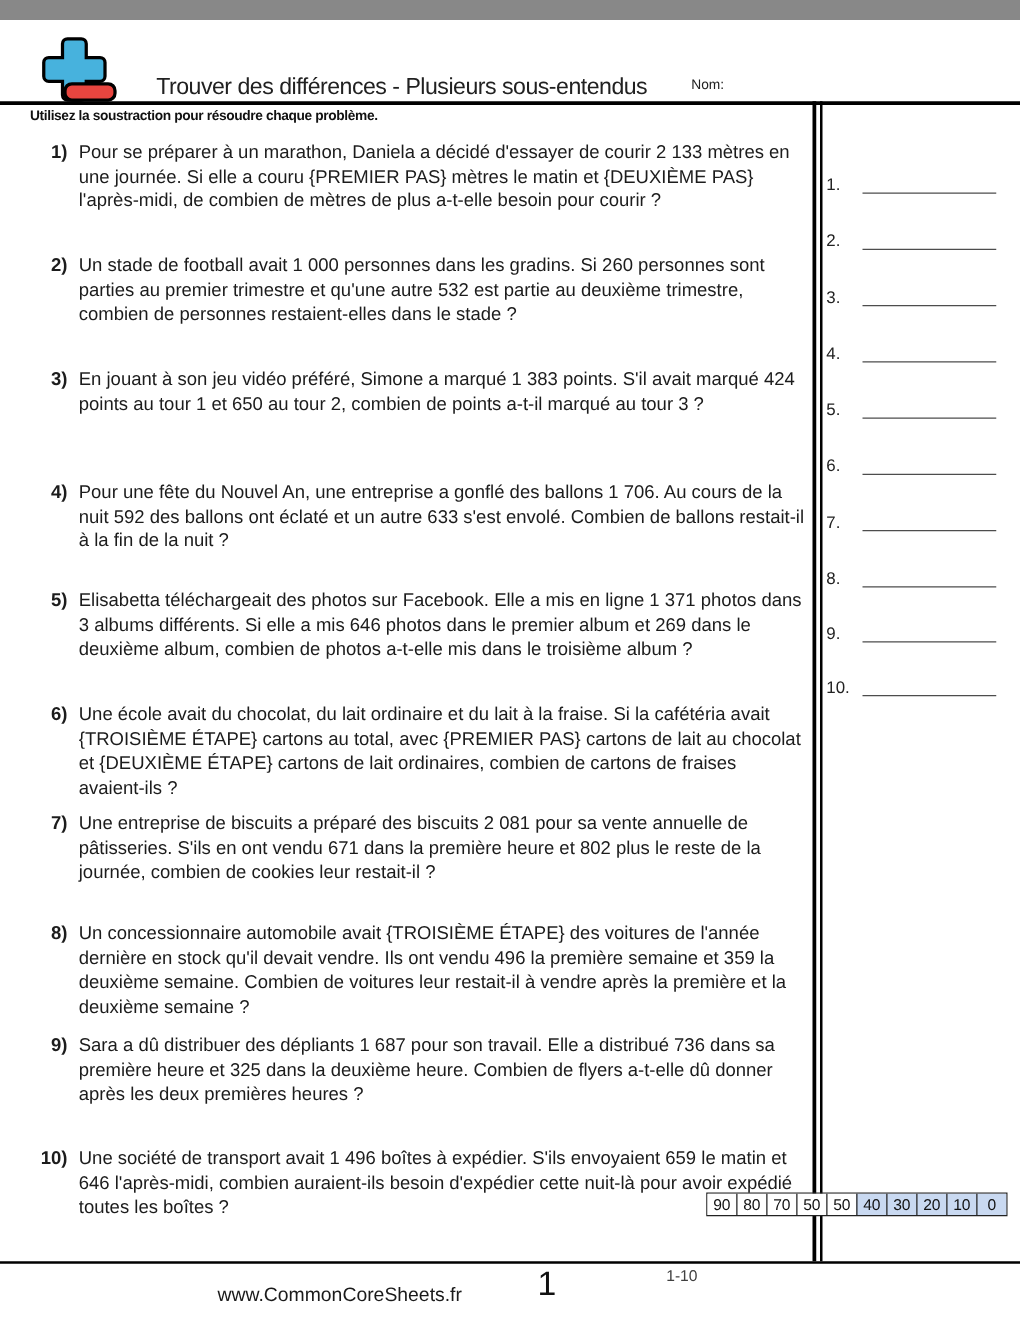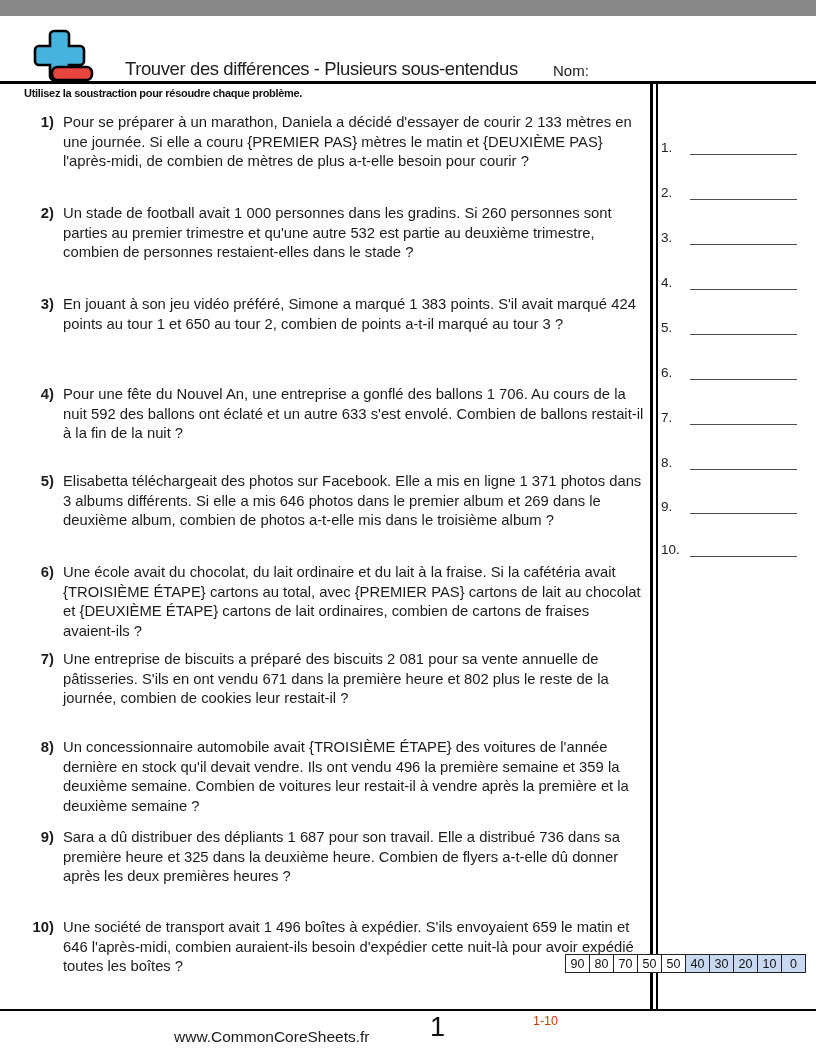--- a/index.html
+++ b/index.html
@@ -7,21 +7,21 @@
     position:relative;width:816px;height:1056px;background:#ffffff;
     margin:16px auto;font-family:"Liberation Sans","DejaVu Sans",sans-serif;
     color:#1a1a1a;overflow:hidden;
   }
   
   .logo{position:absolute;left:28px;top:12px;width:70px;height:56px;}
   .page-title{
     position:absolute;left:125px;top:42px;font-size:18.5px;letter-spacing:-0.4px;
     color:#212121;white-space:nowrap;
   }
-  .name-label{position:absolute;left:553px;top:46px;font-size:15px;color:#212121;}
+  .name-label{position:absolute;left:553px;top:46px;font-size:11px;color:#212121;}
   .rule-top{position:absolute;left:0;top:65px;width:816px;height:3px;background:#000;}
   .rule-bottom{position:absolute;left:0;top:993px;width:816px;height:2px;background:#000;}
   .col-sep{
     position:absolute;left:650px;top:65px;height:928px;width:3px;
     border-left:3px solid #000;border-right:2px solid #000;box-sizing:content-box;
   }
   
   .instruction{
     position:absolute;left:24px;top:71px;width:600px;
     font-size:11px;font-weight:bold;letter-spacing:-0.3px;color:#111;
@@ -49,21 +49,21 @@
   .brand-badge{
     position:absolute;left:29px;top:997px;width:136px;height:34px;background:#000;
     border-radius:9px;display:flex;align-items:center;justify-content:center;
   }
   .brand-badge .pill{
     background:#fff;border-radius:14px;padding:3px 9px 4px 9px;
     font-size:16.5px;font-weight:bold;color:#000;letter-spacing:-0.5px;white-space:nowrap;
   }
   .website{position:absolute;left:174px;top:1012px;font-size:15.5px;color:#1a1a1a;}
   .page-number{position:absolute;left:430px;top:996px;font-size:27px;color:#111;}
-  .score-label{position:absolute;left:508px;top:998px;width:50px;text-align:right;font-size:12.5px;color:#c2410c;}
+  .score-label{position:absolute;left:508px;top:998px;width:50px;text-align:right;font-size:12.5px;color:#404040;}
   .score-table{
     position:absolute;left:565px;top:938px;display:flex;border:1.5px solid #222;
   }
   .score-cell{
     width:23px;height:17px;border-left:1.5px solid #222;display:flex;
     align-items:center;justify-content:center;font-size:12.5px;color:#111;background:#fff;
   }
   .score-cell:first-child{border-left:none;}
   .score-cell.blue{background:#c9d9f1;}
 </style>

